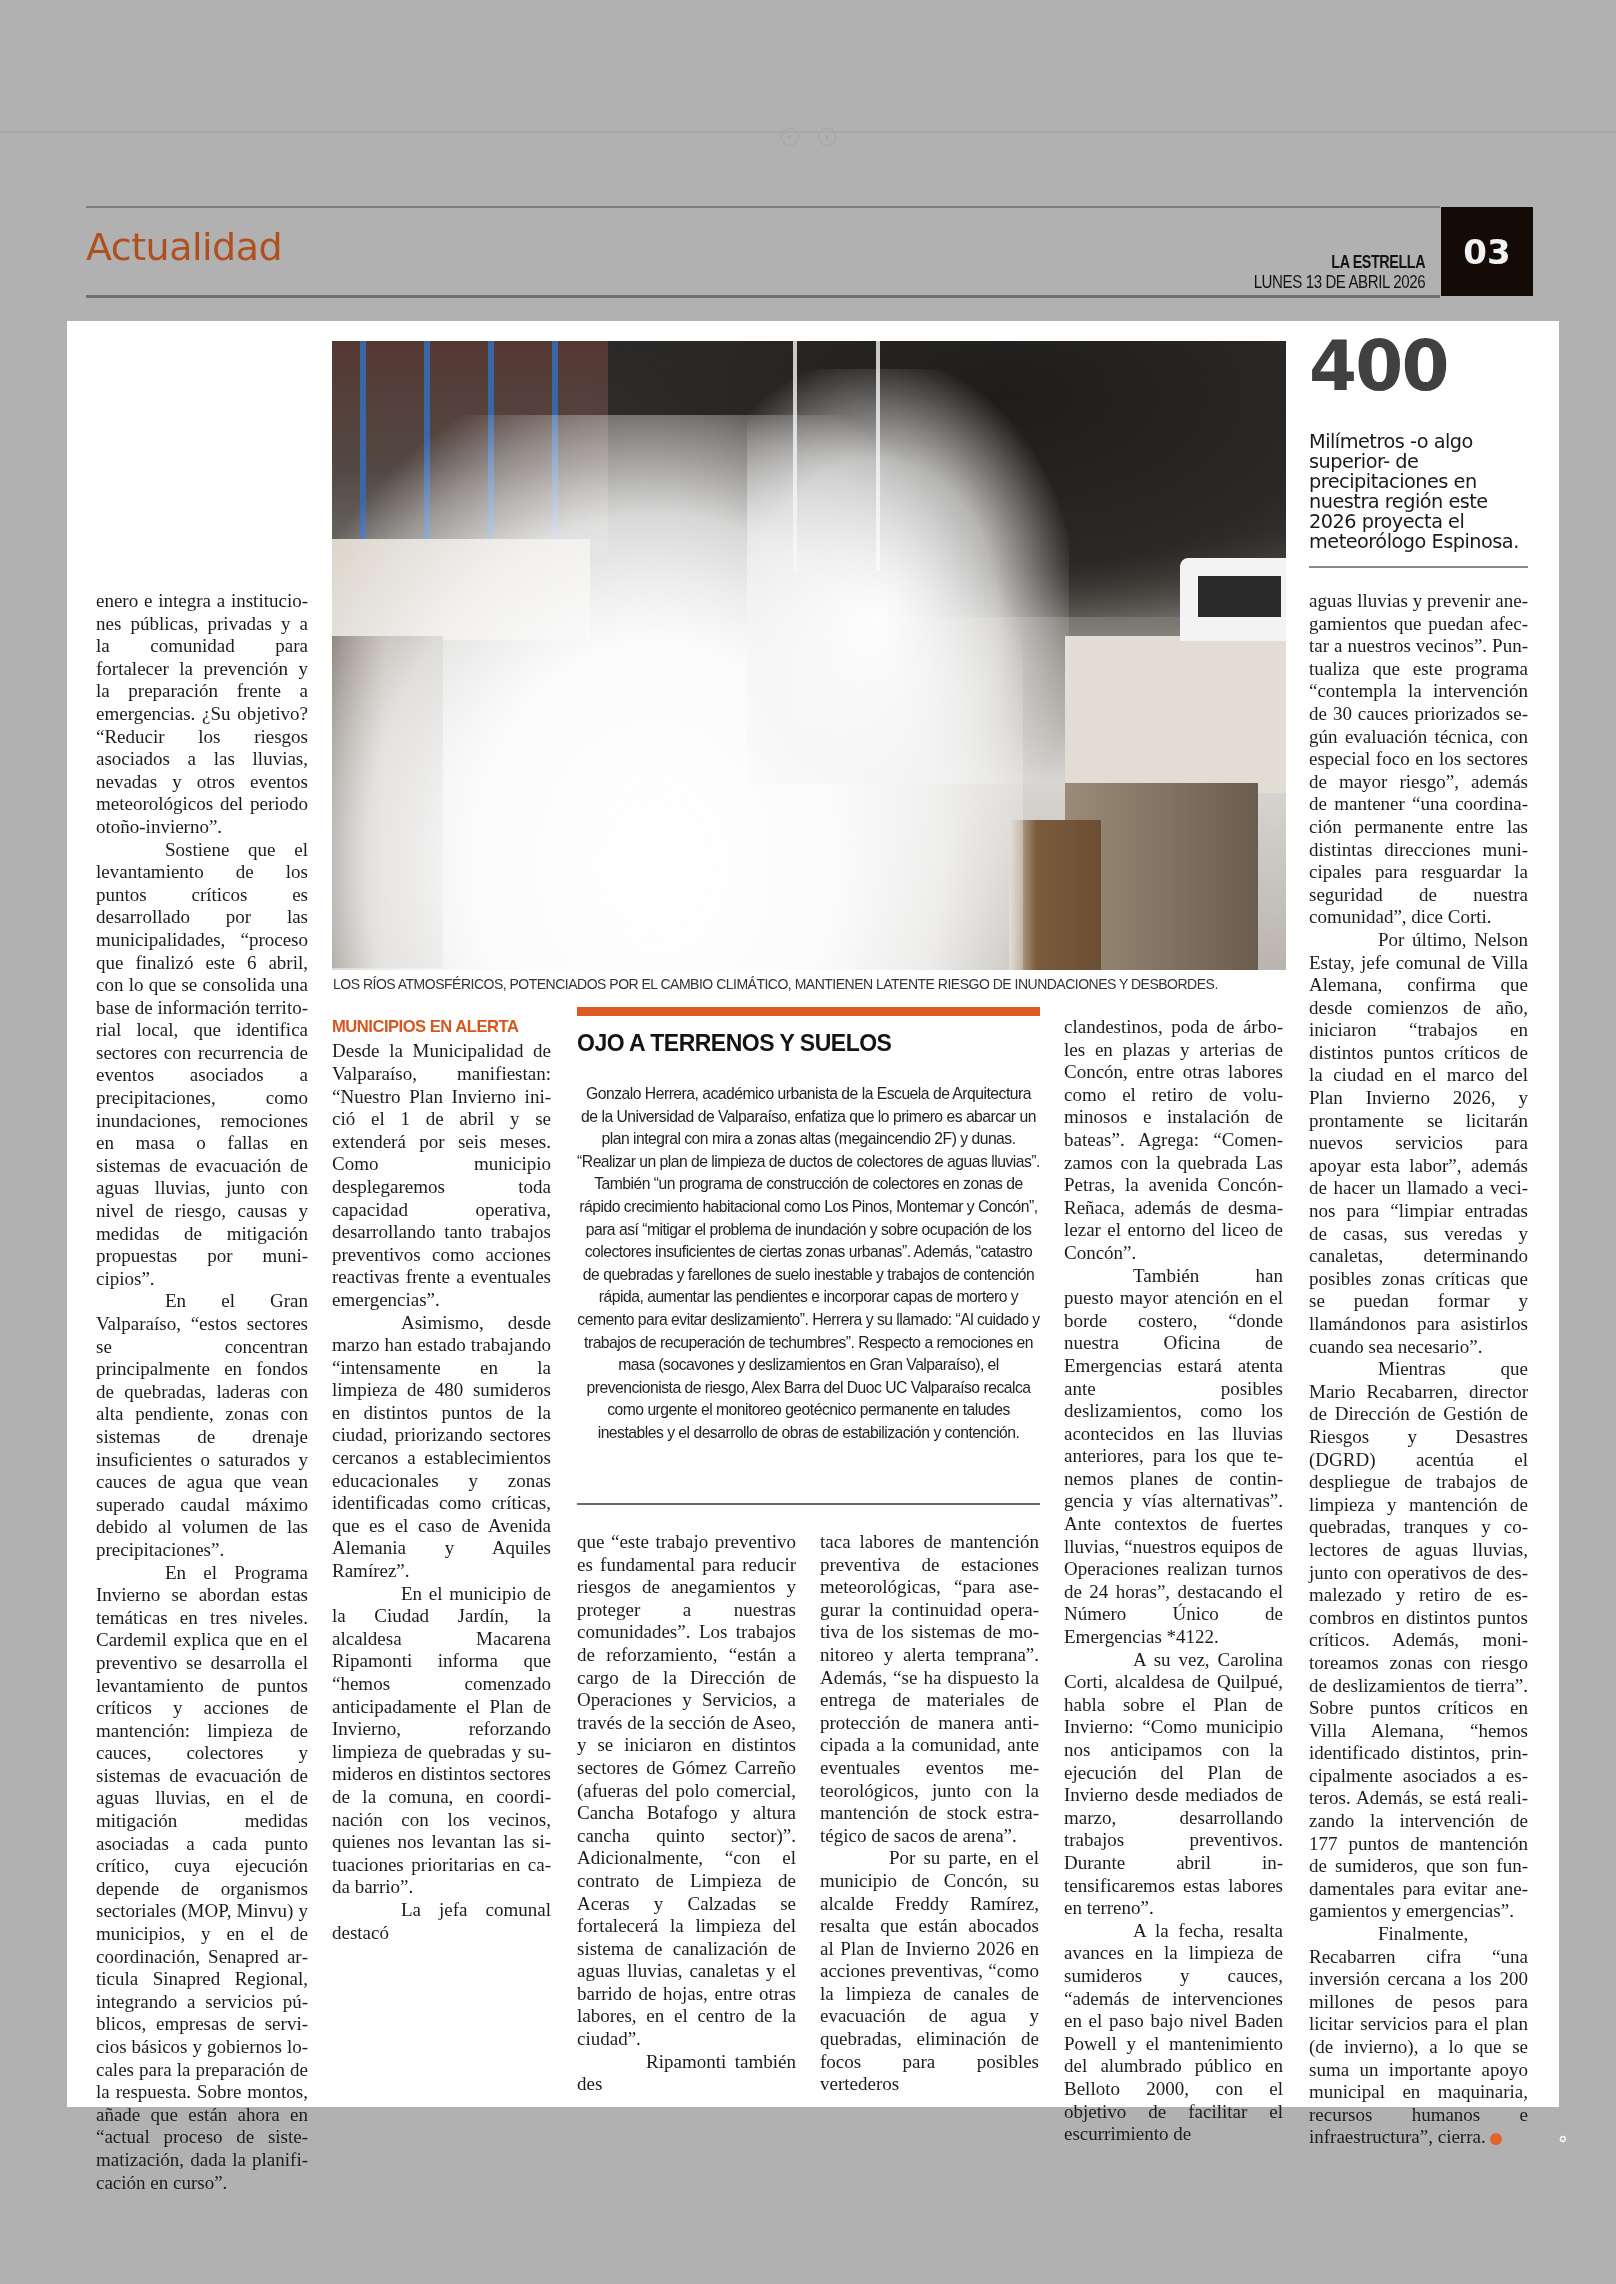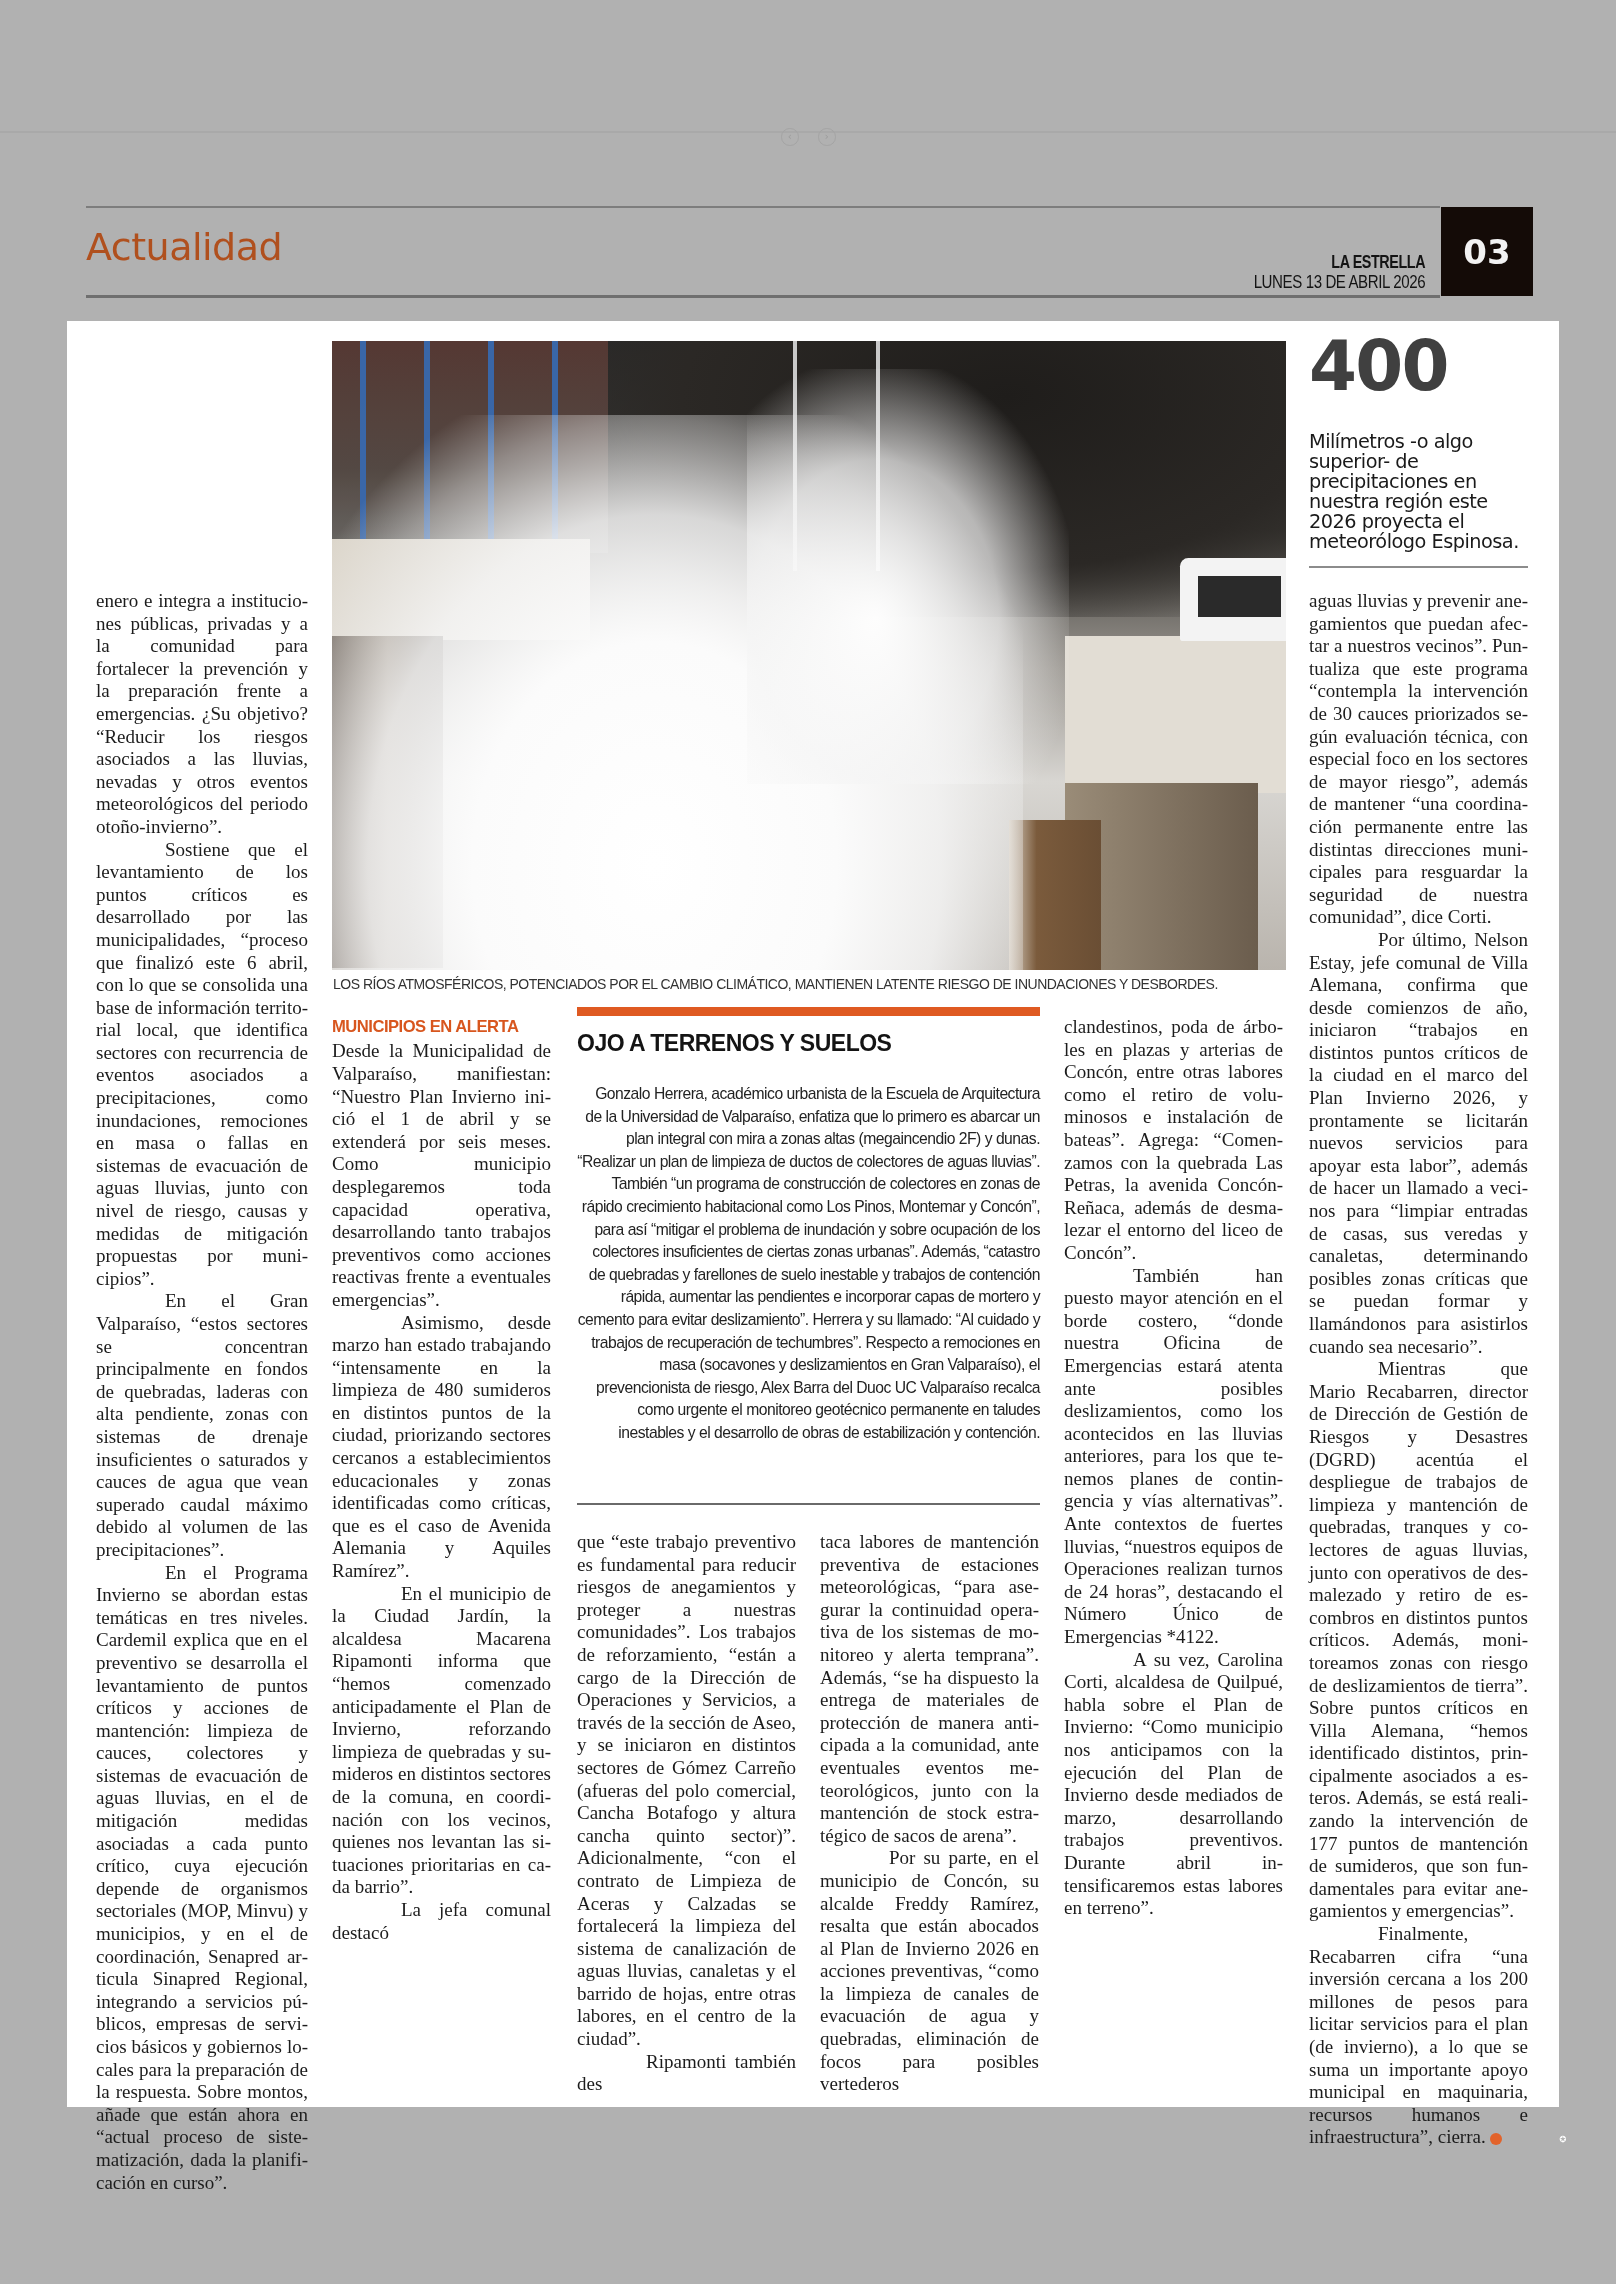--- a/index.html
+++ b/index.html
@@ -92,21 +92,21 @@
 
   
   .box-bar { position: absolute; left: 577px; top: 1007px; width: 463px; height: 9.2px; background: #df5a22; }
   .box-title {
     position: absolute; left: 577px; top: 1030px; font-family: "Liberation Sans", sans-serif;
     font-weight: bold; font-size: 23px; color: #141414; letter-spacing: -0.5px;
   }
   .box-body {
     position: absolute; left: 577px; top: 1083px; width: 463px;
     font-family: "Liberation Sans", sans-serif; font-size: 15.7px; line-height: 22.6px; color: #232323;
-    letter-spacing: -0.5px; text-align: right;
+    letter-spacing: -0.5px; text-align: center;
   }
   .box-rule { position: absolute; left: 577px; top: 1503px; width: 463px; height: 1.8px; background: #6a6a6a; }
 
   
   .stat-num {
     position: absolute; left: 1309px; top: 332px; font-family: "DejaVu Sans", sans-serif; font-weight: bold;
     font-size: 69px; color: #404040; letter-spacing: -1.8px; line-height: 1;
   }
   .stat-text {
     position: absolute; left: 1309px; top: 432px; width: 221px; font-family: "DejaVu Sans", sans-serif;
@@ -186,20 +186,21 @@
 
 <div class="col c4">
   <p>taca labores de mantención preventiva de estaciones meteorológicas, “para ase­gurar la continuidad opera­tiva de los sistemas de mo­nitoreo y alerta temprana”. Además, “se ha dispuesto la entrega de materiales de protección de manera anti­cipada a la comunidad, an­te eventuales eventos me­teorológicos, junto con la mantención de stock estra­tégico de sacos de arena”.</p>
   <p class="ind">Por su parte, en el mu­nicipio de Concón, su alcal­de Freddy Ramírez, resalta que están abocados al Plan de Invierno 2026 en accio­nes preventivas, “como la limpieza de canales de eva­cuación de agua y quebra­das, eliminación de focos para posibles vertederos</p>
 </div>
 
 <div class="col c5">
   <p>clandestinos, poda de árbo­les en plazas y arterias de Concón, entre otras labo­res como el retiro de volu­minosos e instalación de bateas”. Agrega: “Comen­zamos con la quebrada Las Petras, la avenida Concón-Reñaca, además de desma­lezar el entorno del liceo de Concón”.</p>
   <p class="ind">También han puesto mayor atención en el borde costero, “donde nuestra Oficina de Emergencias es­tará atenta ante posibles deslizamientos, como los acontecidos en las lluvias anteriores, para los que te­nemos planes de contin­gencia y vías alternativas”. Ante contextos de fuertes lluvias, “nuestros equipos de Operaciones realizan turnos de 24 horas”, desta­cando el Número Único de Emergencias *4122.</p>
   <p class="ind">A su vez, Carolina Corti, alcaldesa de Quilpué, ha­bla sobre el Plan de Invier­no: “Como municipio nos anticipamos con la ejecu­ción del Plan de Invierno desde mediados de marzo, desarrollando trabajos pre­ventivos. Durante abril in­tensificaremos estas labo­res en terreno”.</p>
+  <p class="ind">A la fecha, resalta avan­ces en la limpieza de sumi­deros y cauces, “además de intervenciones en el paso bajo nivel Baden Powell y el mantenimiento del alum­brado público en Belloto 2000, con el objetivo de faci­litar el escurrimiento de</p>
 </div>
 
 <div class="col c6">
   <p>aguas lluvias y prevenir ane­gamientos que puedan afec­tar a nuestros vecinos”. Pun­tualiza que este programa “contempla la intervención de 30 cauces priorizados se­gún evaluación técnica, con especial foco en los sectores de mayor riesgo”, además de mantener “una coordina­ción permanente entre las distintas direcciones muni­cipales para resguardar la se­guridad de nuestra comuni­dad”, dice Corti.</p>
   <p class="ind">Por último, Nelson Estay, jefe comunal de Villa Ale­mana, confirma que desde comienzos de año, iniciaron “trabajos en distintos pun­tos críticos de la ciudad en el marco del Plan Invierno 2026, y prontamente se lici­tarán nuevos servicios para apoyar esta labor”, además de hacer un llamado a veci­nos para “limpiar entradas de casas, sus veredas y cana­letas, determinando posi­bles zonas críticas que se puedan formar y llamándo­nos para asistirlos cuando sea necesario”.</p>
   <p class="ind">Mientras que Mario Re­cabarren, director de Direc­ción de Gestión de Riesgos y Desastres (DGRD) acentúa el despliegue de trabajos de limpieza y mantención de quebradas, tranques y co­lectores de aguas lluvias, junto con operativos de des­malezado y retiro de es­combros en distintos pun­tos críticos. Además, moni­toreamos zonas con riesgo de deslizamientos de tie­rra”. Sobre puntos críticos en Villa Alemana, “hemos identificado distintos, prin­cipalmente asociados a es­teros. Además, se está reali­zando la intervención de 177 puntos de mantención de sumideros, que son fun­damentales para evitar ane­gamientos y emergencias”.</p>
   <p class="ind"><span>Finalmente, Recabarren cifra “una inversión cerca­na a los 200 millones de pe­sos para licitar servicios pa­ra el plan (de invierno), a lo que se suma un importante apoyo municipal en maqui­naria, recursos humanos e infraestructura”, cierra.</span> <span class="end-mark">✪</span></p>
 </div>
 
 

